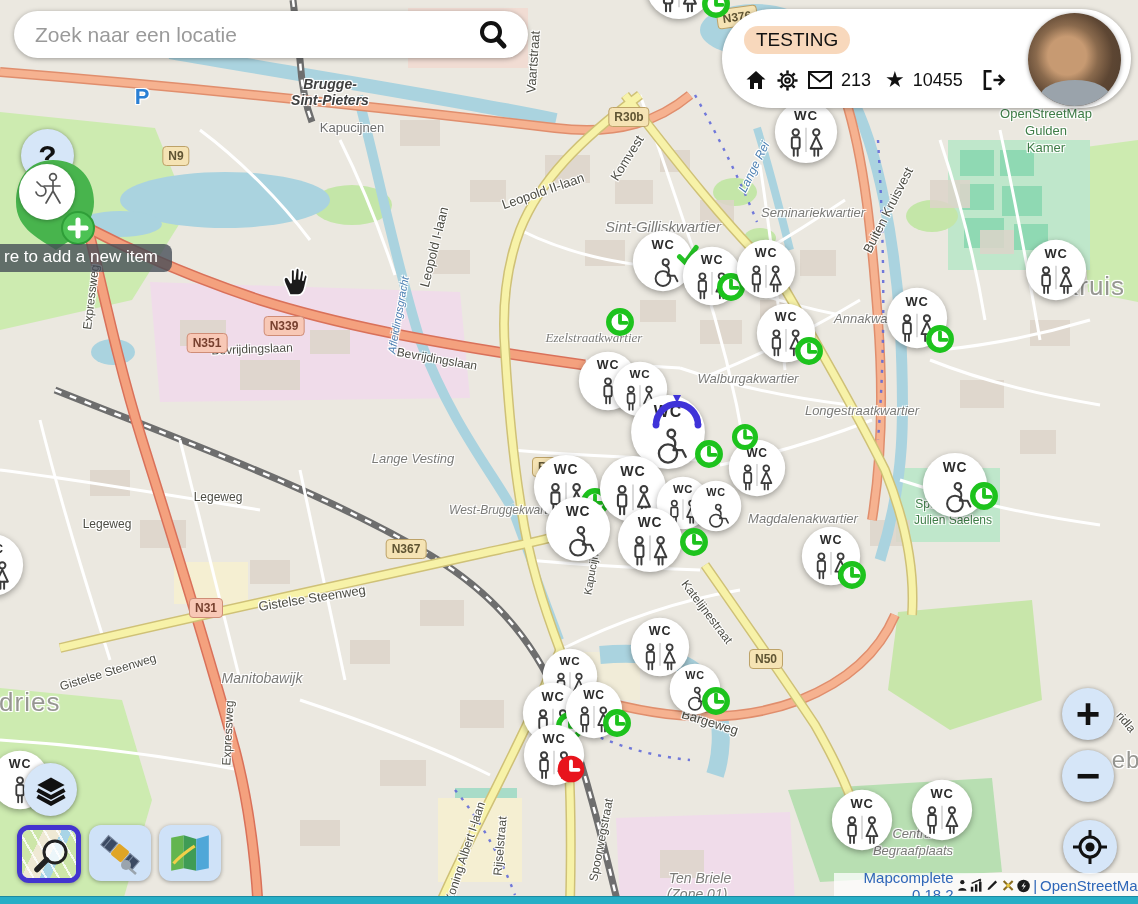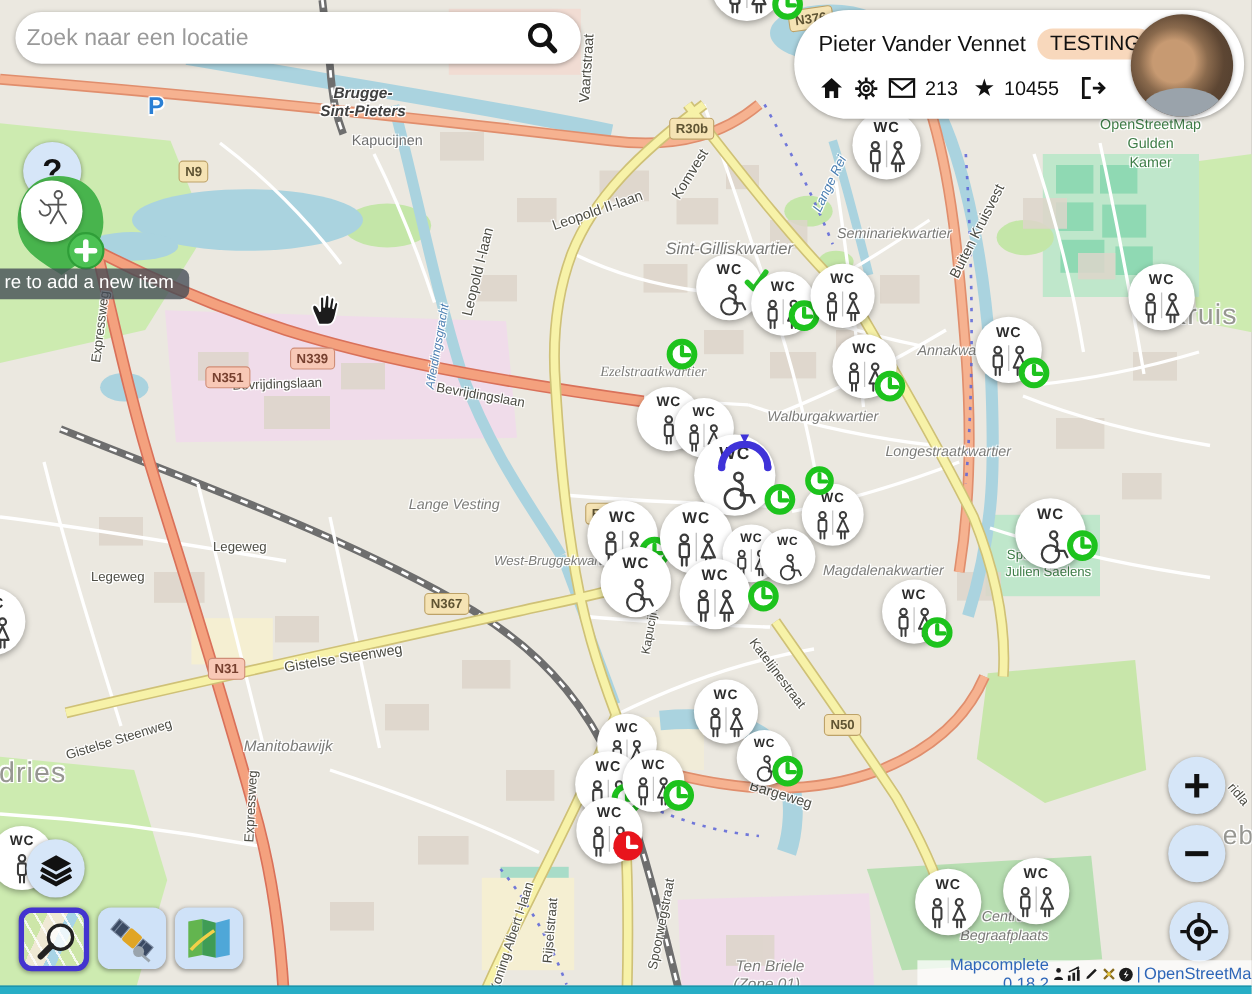--- a/index.html
+++ b/index.html
@@ -26,21 +26,21 @@
   .marker{position:absolute;filter:drop-shadow(0 2px 3px rgba(0,0,0,.35));cursor:pointer;}
   .wctxt{font-size:15px;font-weight:bold;fill:#2c2c2c;letter-spacing:1px;
          font-family:"Liberation Sans",sans-serif;}
   .badge{position:absolute;pointer-events:none;}
   
   .round-btn{position:absolute;border-radius:50%;background:#d6e6f8;border:none;cursor:pointer;
     display:flex;align-items:center;justify-content:center;box-shadow:0 1px 5px rgba(0,0,0,.45);
     font-family:"Liberation Sans",sans-serif;}
   #searchbar{position:absolute;left:14px;top:11px;width:514px;height:47px;background:#fff;
     border-radius:24px;box-shadow:0 1px 5px rgba(0,0,0,.35);display:flex;align-items:center;}
-  #searchbar input{flex:1;border:none;outline:none;background:transparent;margin-left:8px;
+  #searchbar input{flex:1;border:none;outline:none;background:transparent;margin-left:19px;
     font-size:21px;color:#b91c1c;font-family:"Liberation Sans",sans-serif;}
   #searchbar input::placeholder{color:#9a9a9a;}
   #search-btn{background:none;border:none;cursor:pointer;margin-right:12px;height:36px;}
   #userpanel{position:absolute;left:722px;top:9px;width:409px;height:99px;background:#fff;
     border-radius:50px;box-shadow:0 1px 5px rgba(0,0,0,.35);}
   #userpanel .name-row{position:absolute;left:22px;top:17px;display:flex;align-items:center;gap:10px;}
   #userpanel .uname{font-size:20px;color:#111;}
   #userpanel .testing{background:#f8d8bc;border-radius:15px;padding:3px 12px;font-size:19px;color:#111;}
   #userpanel .icon-row{position:absolute;left:22px;top:58px;display:flex;align-items:center;gap:8px;
     font-size:18px;color:#111;}
@@ -847,21 +847,20 @@
     <button id="search-btn">
       <svg width="34" height="34" viewBox="0 0 34 34">
         <circle cx="15" cy="14" r="9" fill="none" stroke="#111" stroke-width="4"></circle>
         <line x1="21.5" y1="21" x2="28" y2="28" stroke="#111" stroke-width="5" stroke-linecap="round"></line>
       </svg>
     </button>
   </div>
 
   <div id="userpanel">
     <div class="name-row">
-      <span class="uname">Pieter Vander Vennet</span>
       <span class="testing">TESTING</span>
     </div>
     <div class="icon-row">
       <svg width="24" height="24" viewBox="0 0 24 24" style="cursor:pointer">
         <path d="M12,3 L2.5,11.5 H6 V21 H10 V15 H14 V21 H18 V11.5 H21.5 Z" fill="#111"></path>
       </svg>
       <svg width="23" height="23" viewBox="-12 -12 24 24" style="cursor:pointer">
         <g fill="none" stroke="#111" stroke-width="2">
           <circle r="6.2"></circle>
             <circle r="2.4"></circle>

